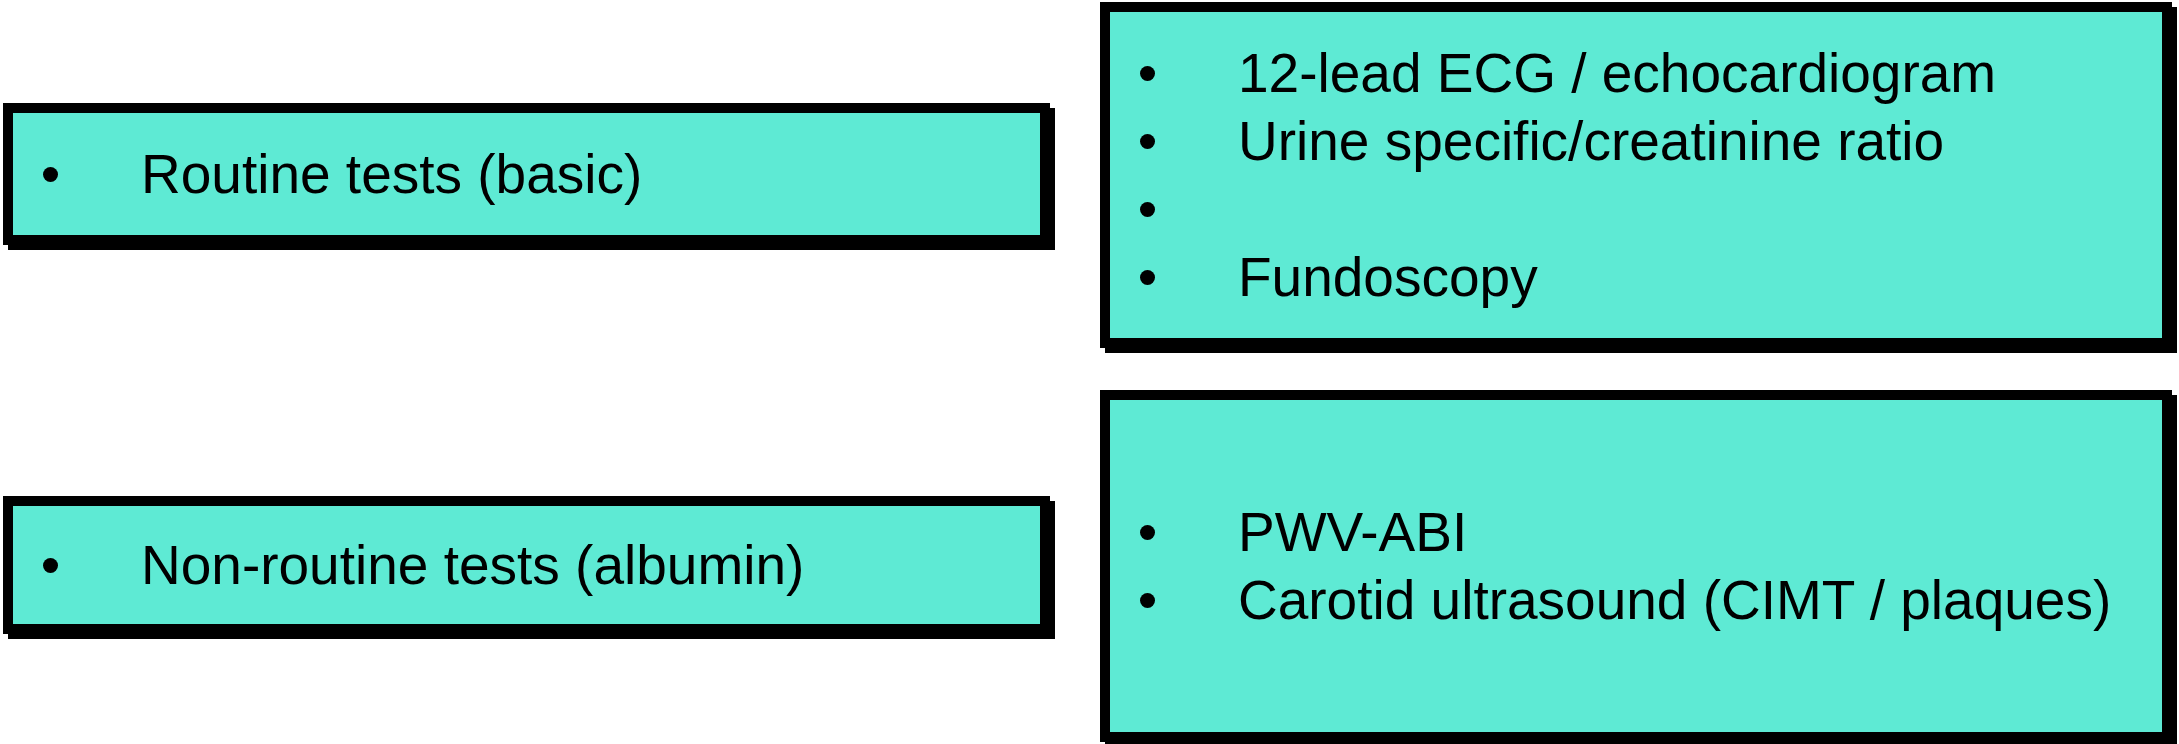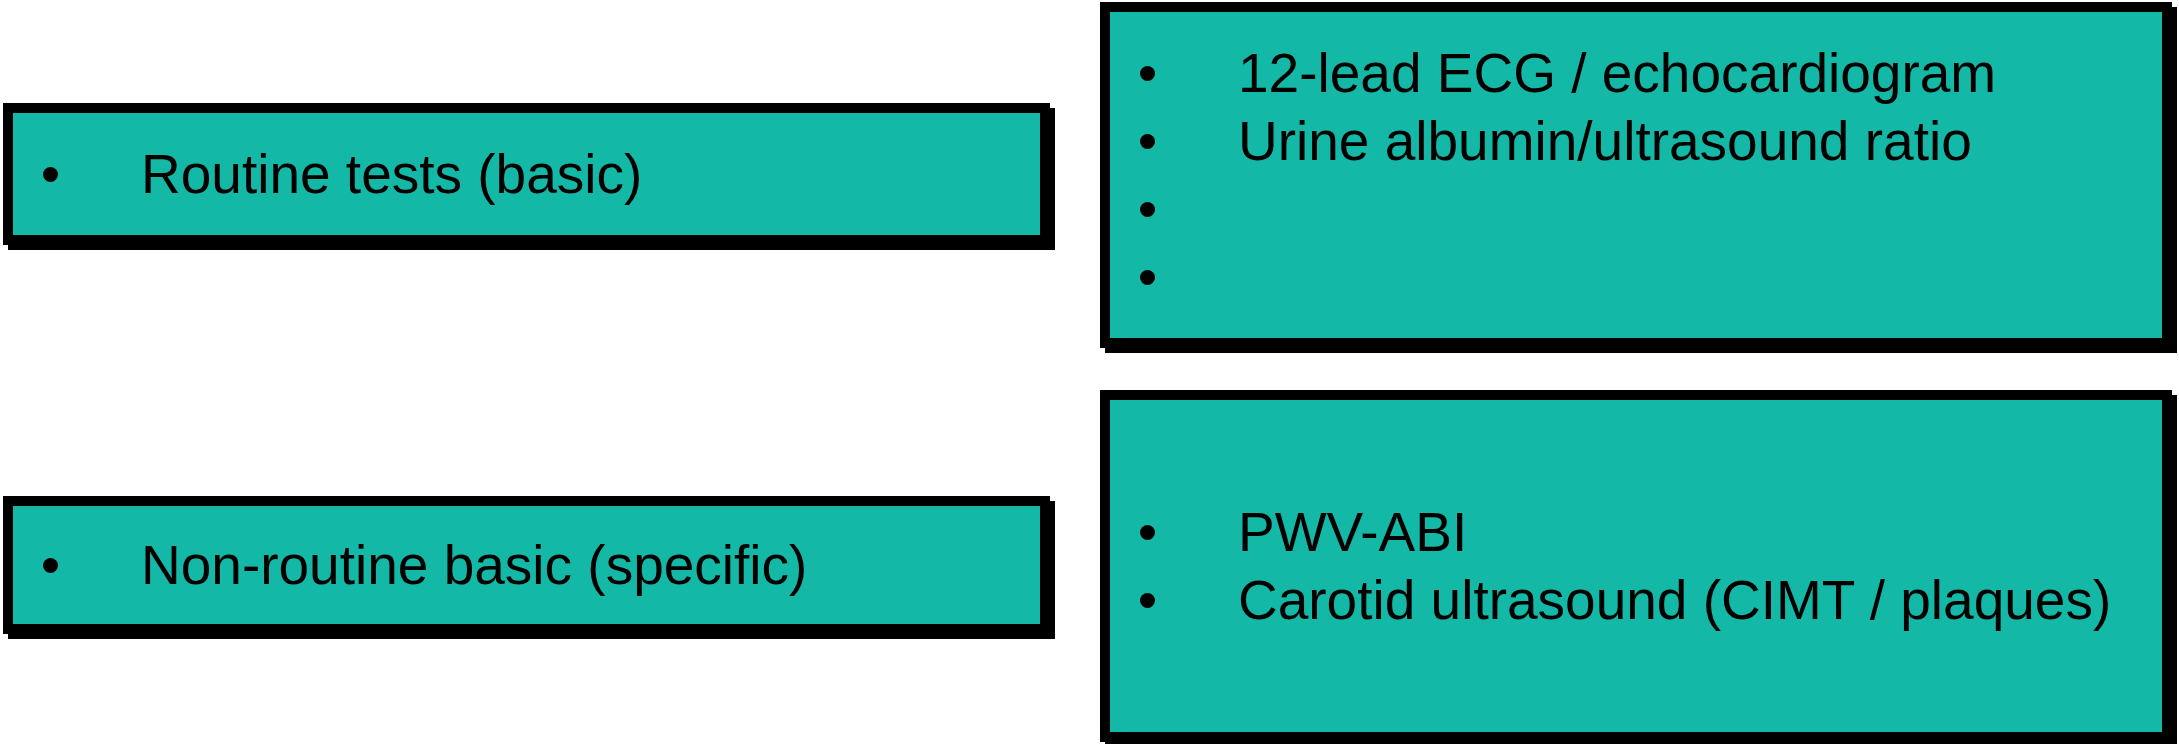--- a/index.html
+++ b/index.html
@@ -14,21 +14,21 @@
     background: #ffffff;
     overflow: hidden;
     font-family: "Liberation Sans", sans-serif;
     color: #000000;
   }
   .box {
     position: absolute;
     box-sizing: border-box;
     border: 10px solid #000000;
     box-shadow: 5px 5px 0 #000000;
-    background: #14b8a6;
+    background: #5eead4;
     display: flex;
     flex-direction: column;
     justify-content: center;
   }
   .box-left-top    { left: 3px;    top: 103px; width: 1047px; height: 142px; }
   .box-left-bottom { left: 3px;    top: 496px; width: 1047px; height: 138px; }
   .box-right-top   { left: 1100px; top: 2px;   width: 1072px; height: 346px; }
   .box-right-bottom{ left: 1100px; top: 390px; width: 1072px; height: 352px; }
   .line {
     display: flex;
@@ -56,38 +56,39 @@
   <div class="box box-left-top">
     <div class="line">
       <span class="bullet"></span>
       <span>Routine tests (basic)</span>
     </div>
   </div>
 
   <div class="box box-left-bottom">
     <div class="line">
       <span class="bullet"></span>
-      <span>Non-routine basic (specific)</span>
+      <span>Non-routine tests (albumin)</span>
     </div>
   </div>
 
   <div class="box box-right-top">
     <div class="line">
       <span class="bullet"></span>
       <span>12-lead ECG / echocardiogram</span>
     </div>
     <div class="line">
       <span class="bullet"></span>
-      <span>Urine albumin/ultrasound ratio</span>
+      <span>Urine specific/creatinine ratio</span>
     </div>
     <div class="line">
       <span class="bullet"></span>
     </div>
     <div class="line">
       <span class="bullet"></span>
+      <span>Fundoscopy</span>
     </div>
   </div>
 
   <div class="box box-right-bottom">
     <div class="line">
       <span class="bullet"></span>
       <span>PWV-ABI</span>
     </div>
     <div class="line">
       <span class="bullet"></span>

